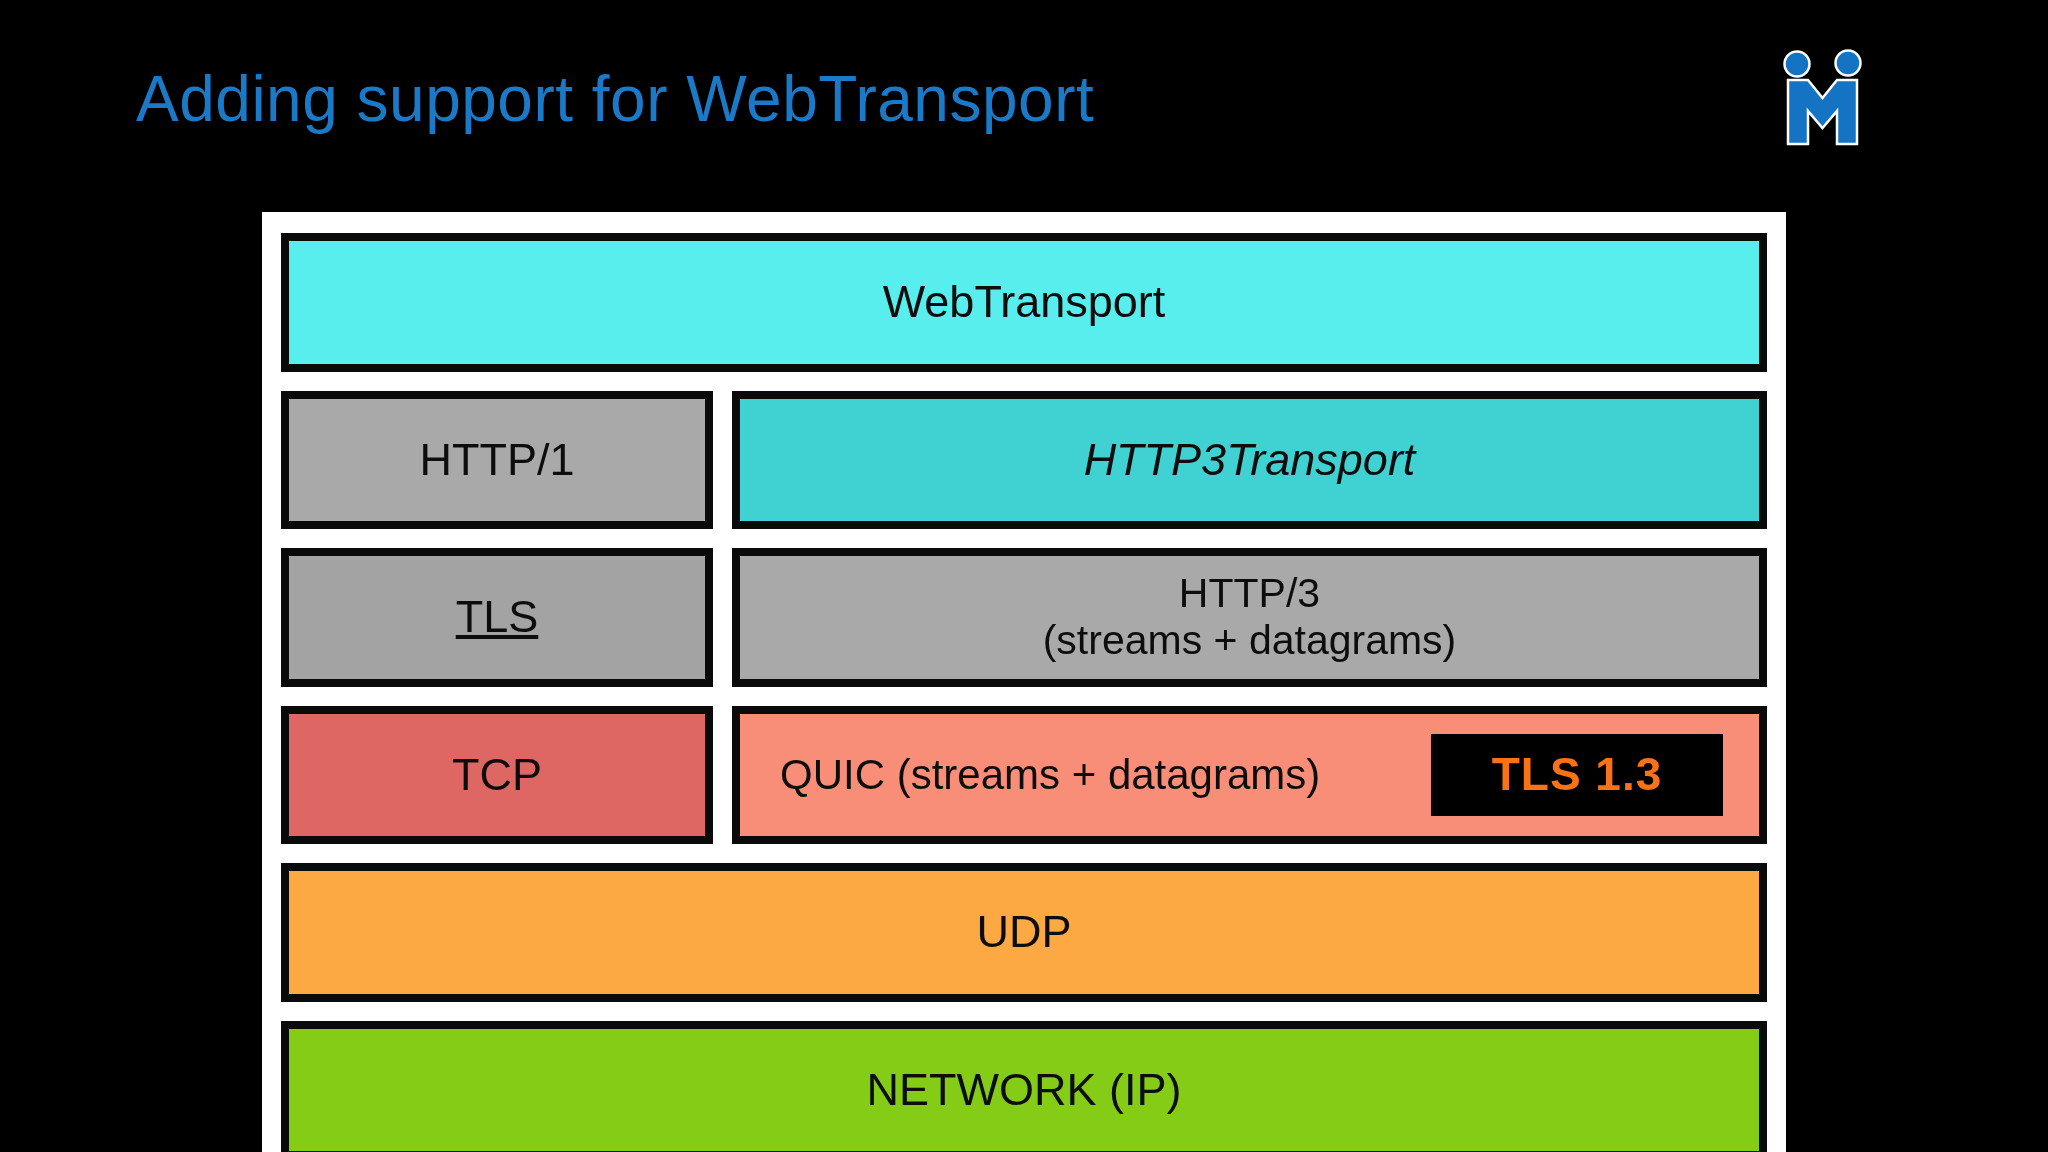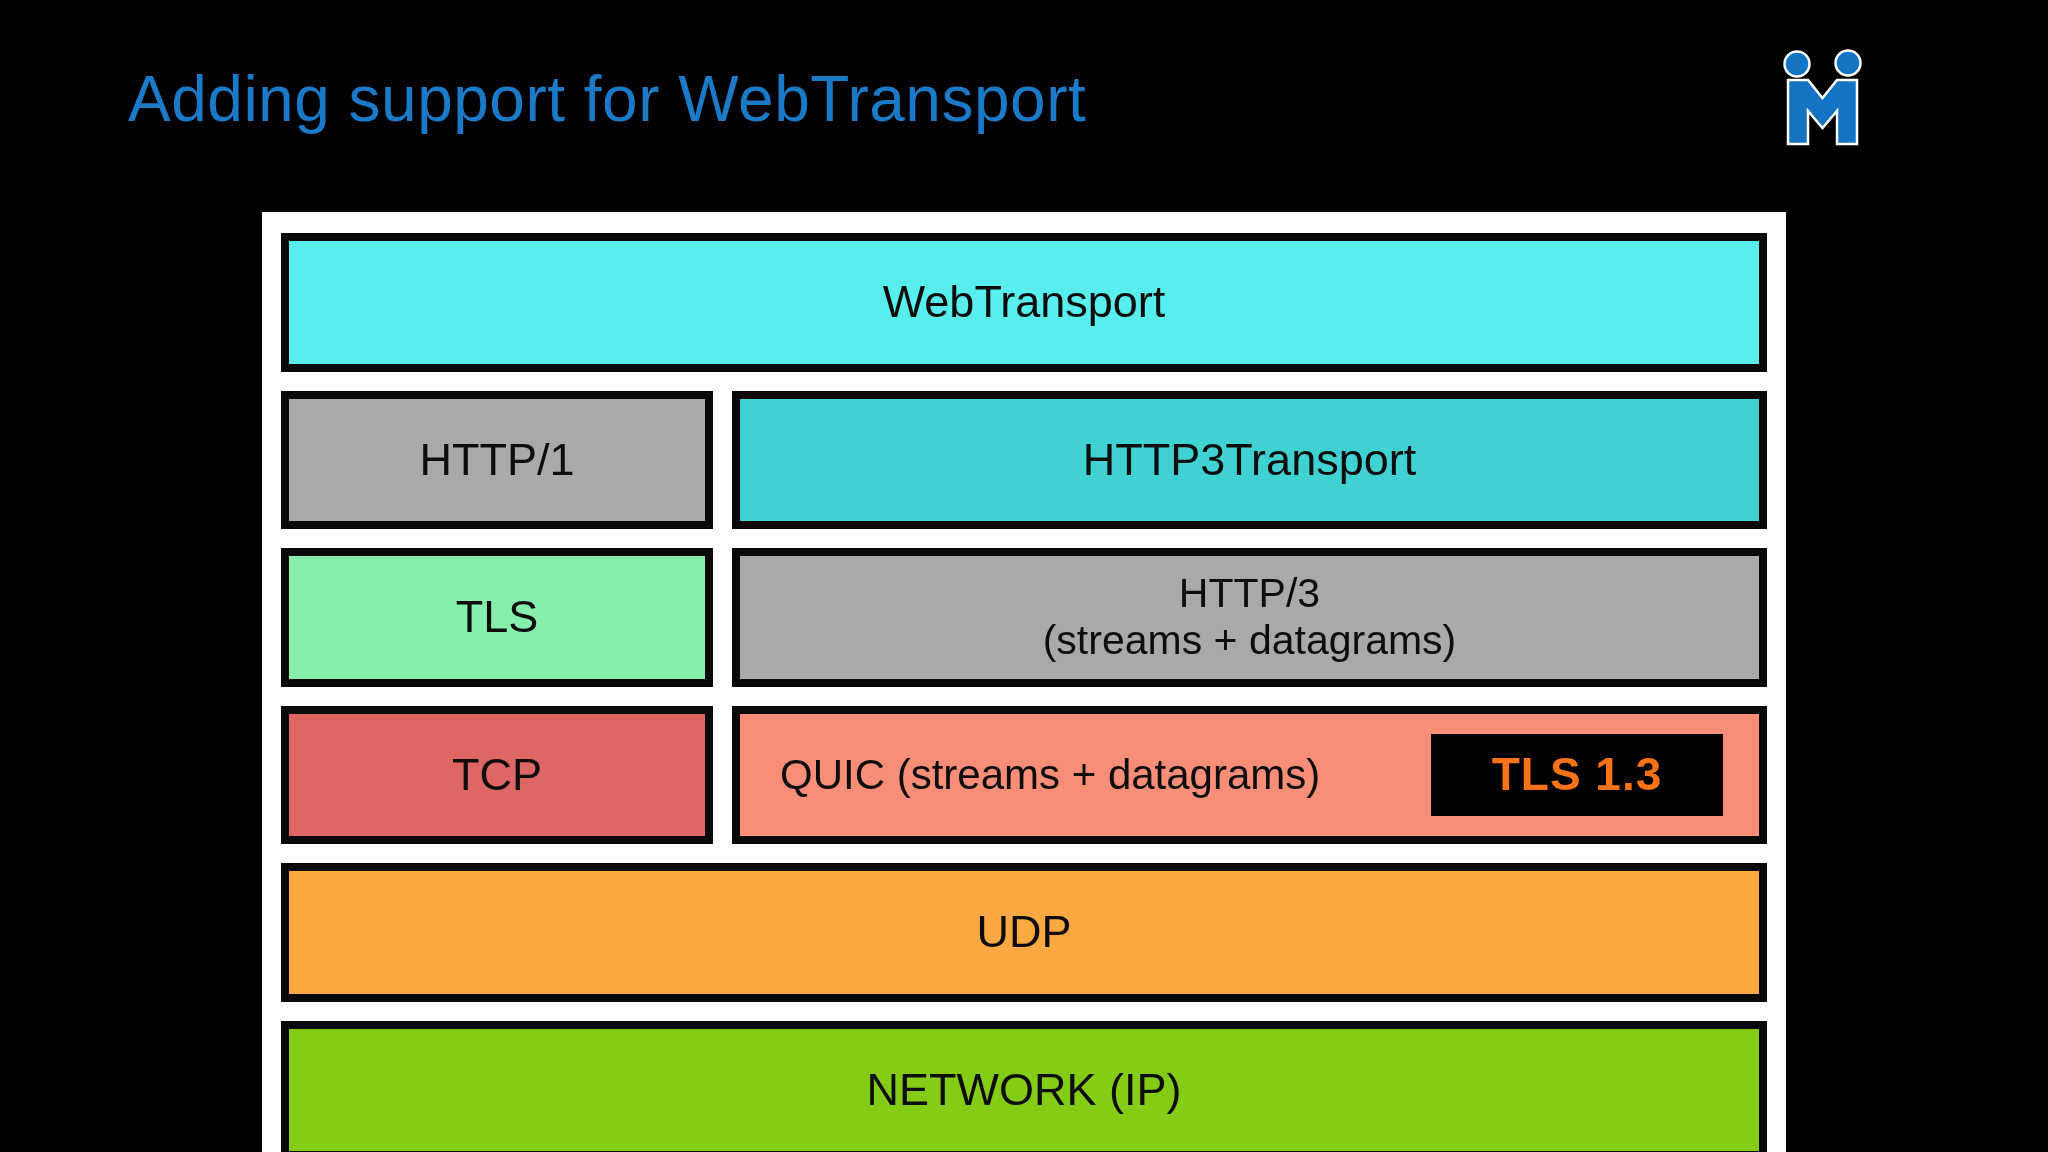--- a/index.html
+++ b/index.html
@@ -11,21 +11,21 @@
     width: 2048px;
     height: 1152px;
     position: relative;
     overflow: hidden;
     font-family: "Liberation Sans", sans-serif;
   }
 
   
   .slide-title {
     position: absolute;
-    left: 128px;
+    left: 136px;
     top: 62px;
     font-size: 64px;
     font-weight: 500;
     letter-spacing: 0.5px;
     color: #1b7ac8;
     white-space: nowrap;
   }
 
   
   .logo {
@@ -116,27 +116,27 @@
   <div class="row">
     <div class="pbox full" style="background-color: rgb(88, 238, 238);">
       <span>WebTransport</span>
     </div>
   </div>
 
   <div class="row">
     <div class="pbox left-col" style="background-color: rgb(169, 169, 169);">
       <span>HTTP/1</span>
     </div>
-    <div class="pbox right-col" style="background-color: rgb(64, 210, 210);">
+    <div class="pbox right-col" style="background-color: rgb(64, 210, 210); font-style: italic;">
       <span>HTTP3Transport</span>
     </div>
   </div>
 
   <div class="row">
-    <div class="pbox left-col" style="background-color: #86efac;">
+    <div class="pbox left-col" style="background-color: #a3a3a3; text-decoration: underline;">
       <span>TLS</span>
     </div>
     <div class="pbox right-col" style="background-color: rgb(169, 169, 169);">
       <span class="two-line">
         <span class="l1">HTTP/3</span>
         <span class="l2">(streams + datagrams)</span>
       </span>
     </div>
   </div>
 

